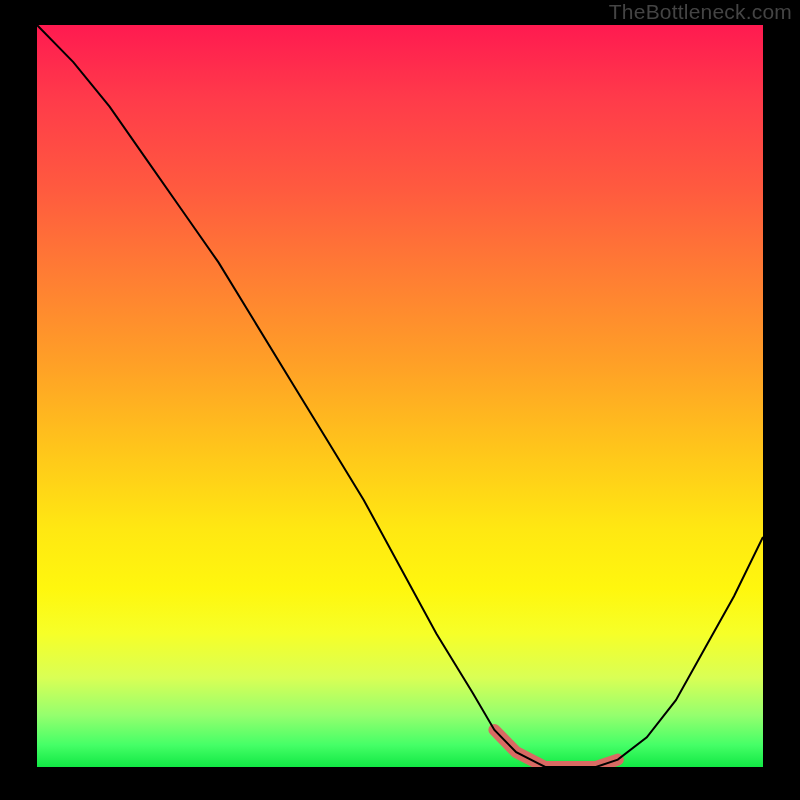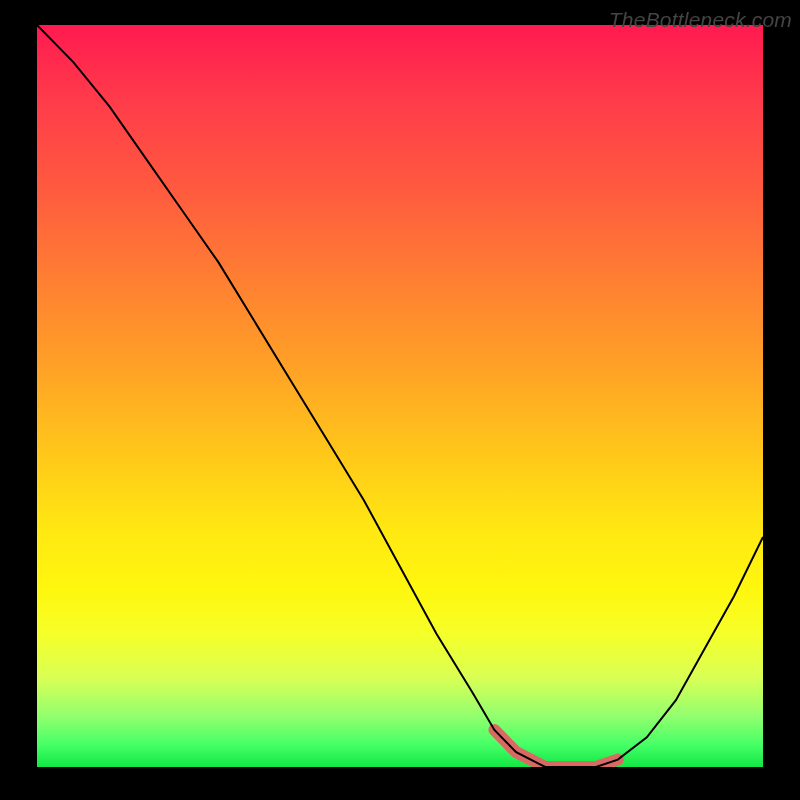--- a/index.html
+++ b/index.html
@@ -11,29 +11,28 @@
     overflow: hidden;
   }
   .frame {
     position: relative;
     width: 800px;
     height: 800px;
     background: #000;
   }
   .watermark {
     position: absolute;
-    top: 8px;
+    top: 0;
     right: 8px;
     color: #444;
     font-family: Arial, sans-serif;
     font-size: 21px;
     font-weight: 500;
     letter-spacing: 0.2px;
     z-index: 3;
-    font-style: italic;
   }
   .plot-area {
     position: absolute;
     left: 37px;
     top: 25px;
     width: 726px;
     height: 742px;
     background: linear-gradient(to bottom,
       #ff1a50 0%,
       #ff3b4a 10%,

